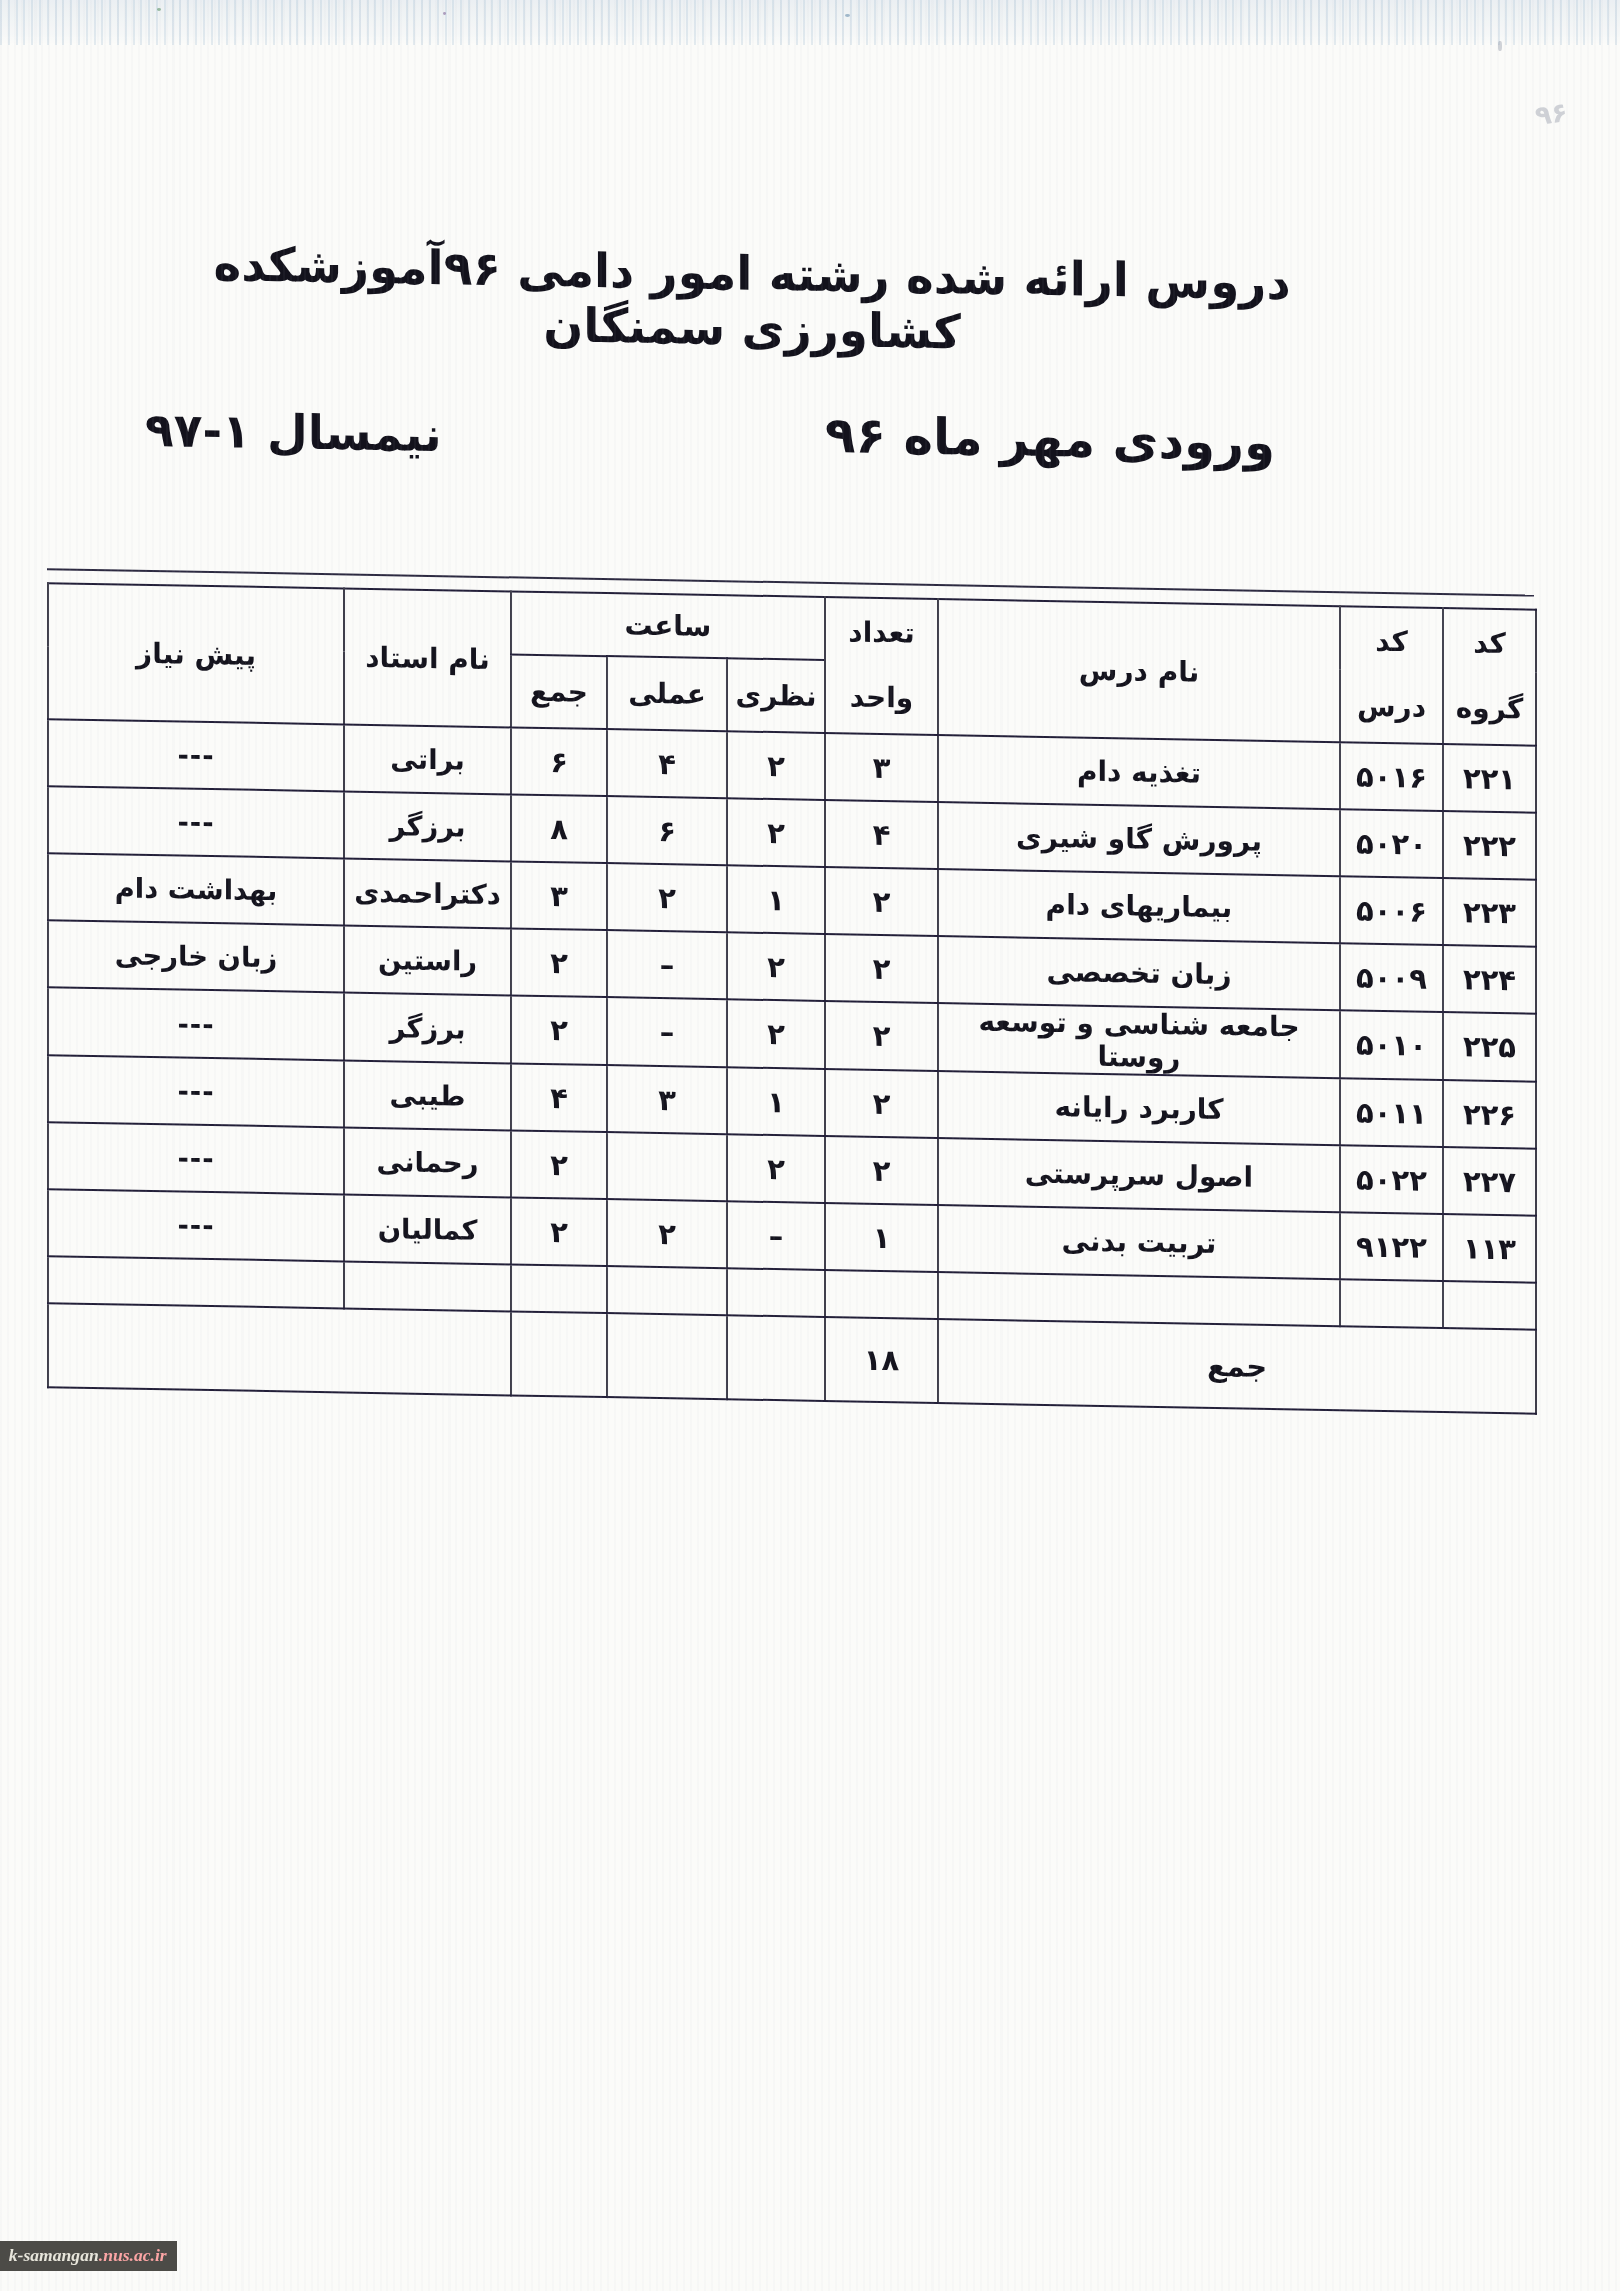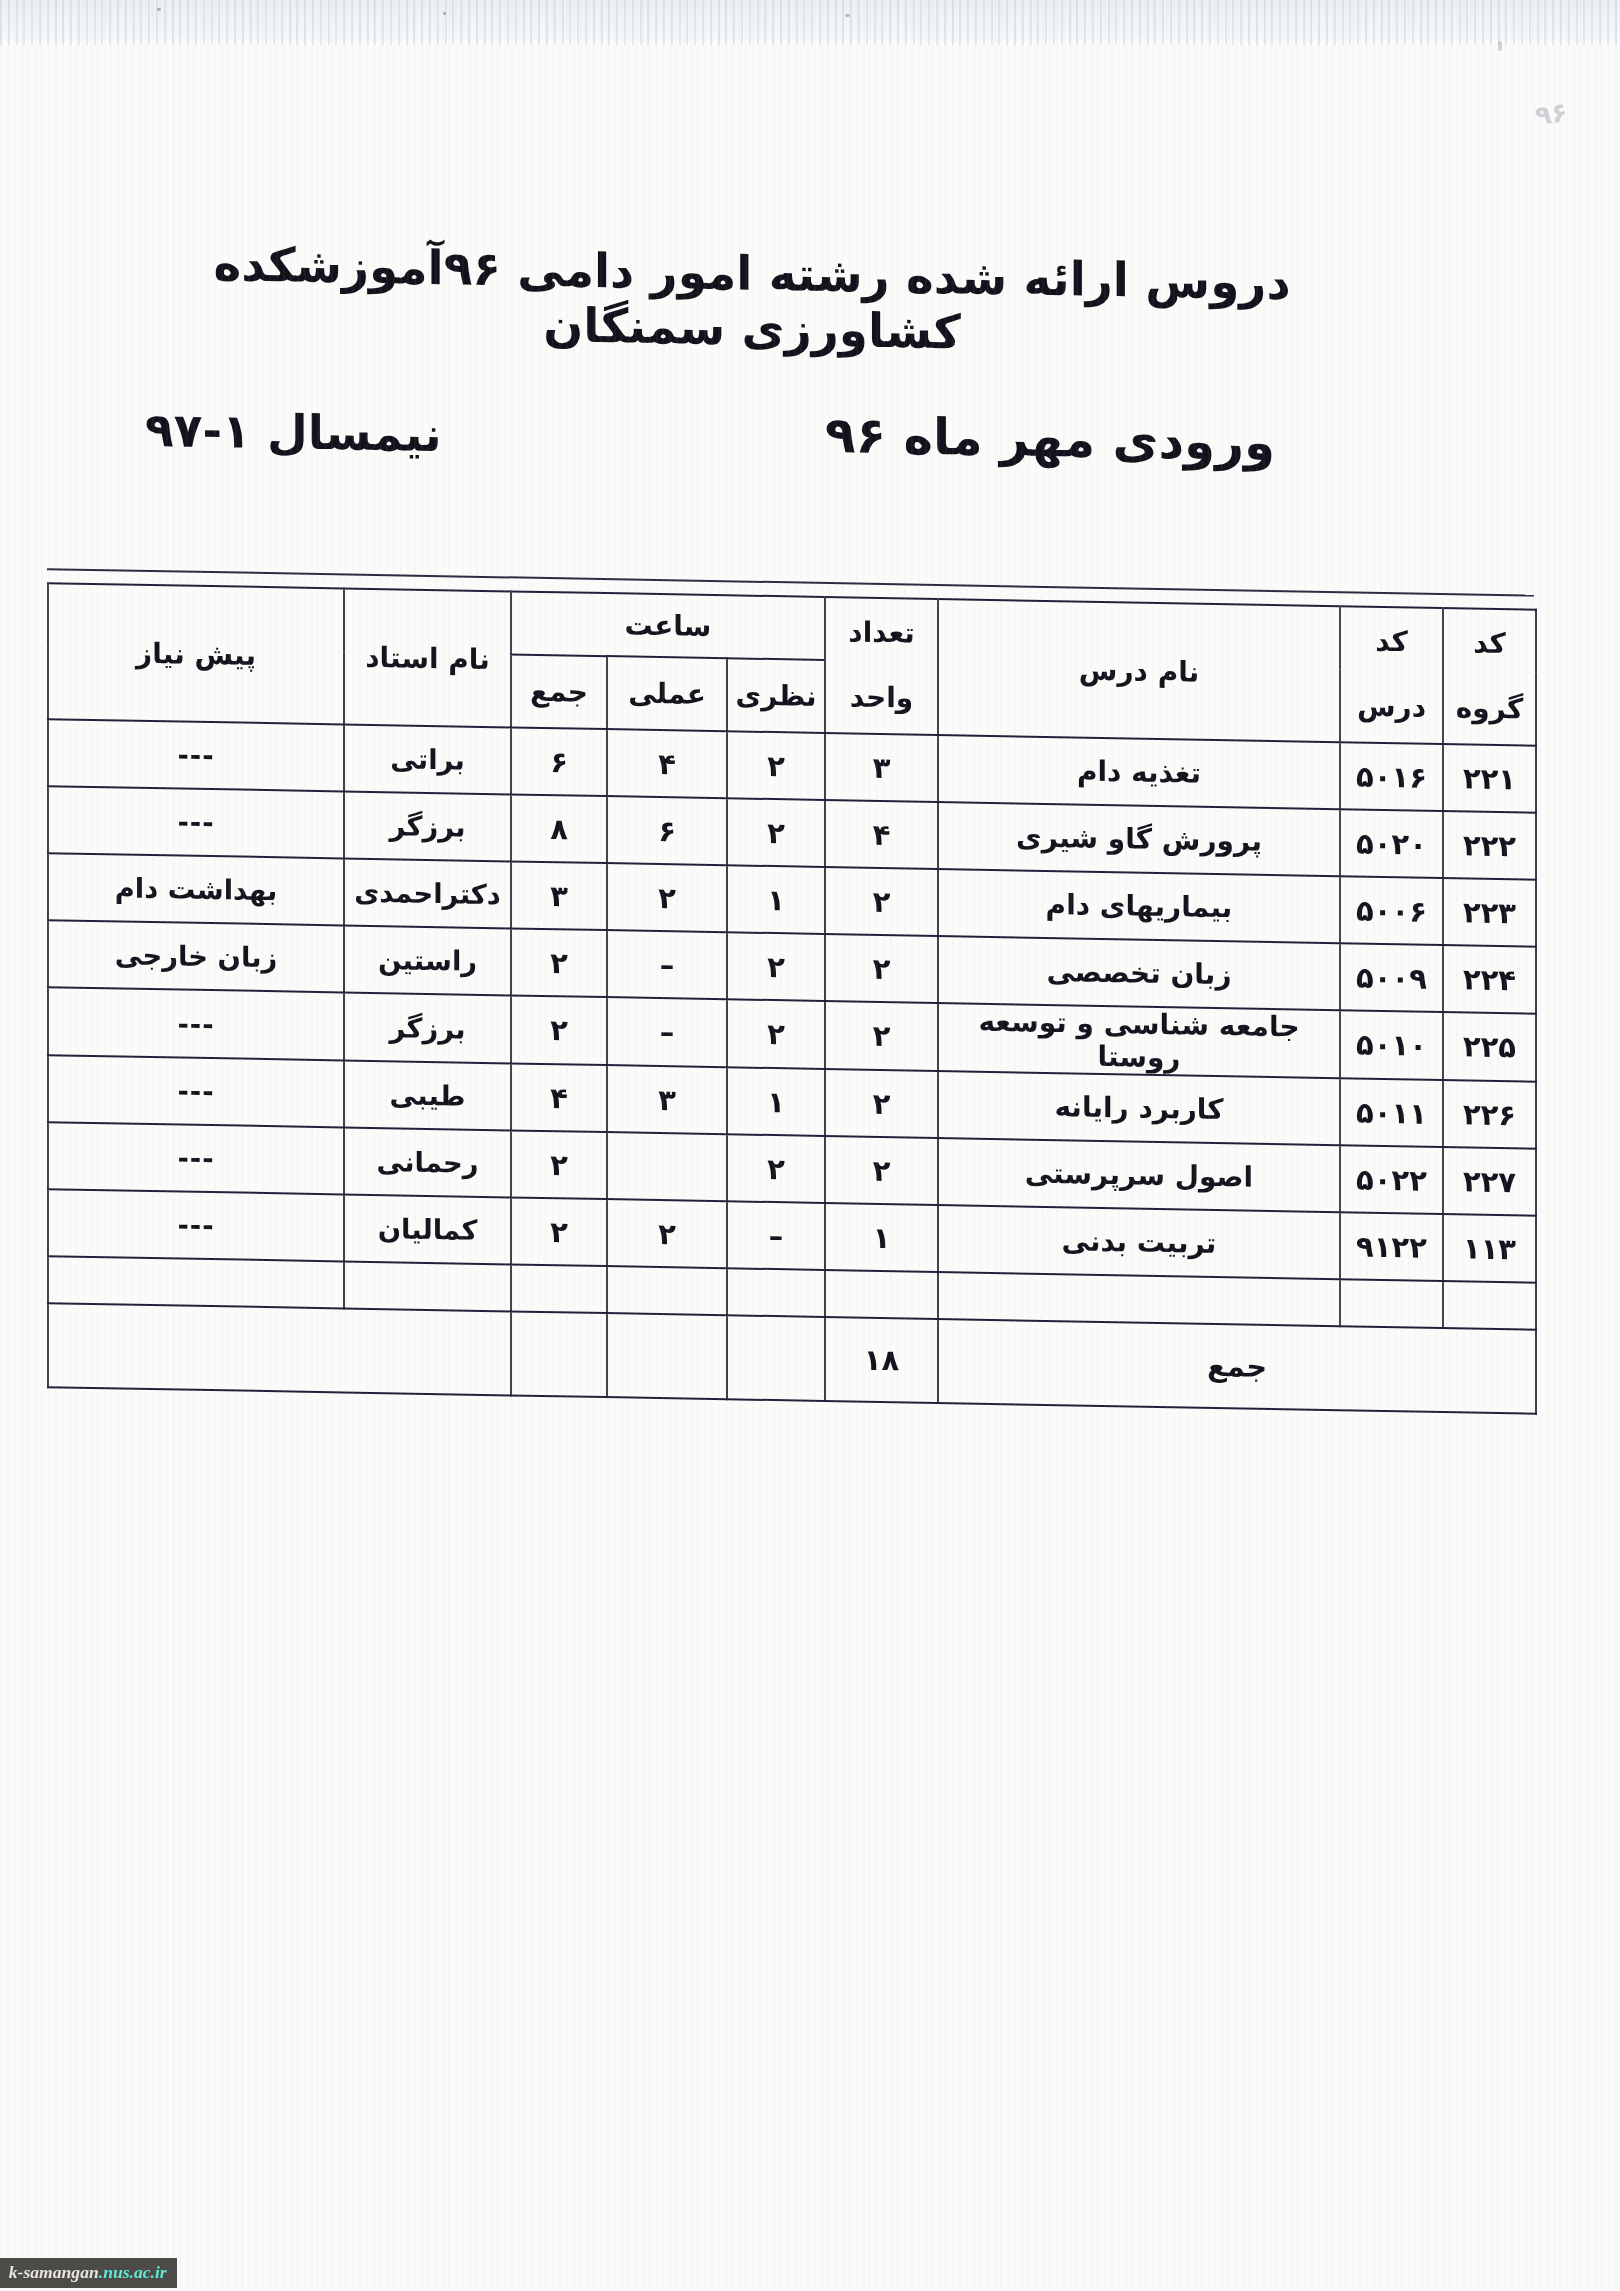--- a/index.html
+++ b/index.html
@@ -79,28 +79,28 @@
   tr.r-data  { height:67px; }
   tr.r-empty { height:47px; }
   tr.r-foot  { height:84px; }
   .stack2 {
     display:flex; flex-direction:column; justify-content:space-between;
     height:116px; padding:7.8px 0 9.8px 0; align-items:center;
   }
   .foot-label { font-size:30px; }
 
   .watermark {
-    position:absolute; left:0px; bottom:4px; height:30px;
+    position:absolute; left:0px; bottom:21px; height:30px;
     background:#4c4b47; display:flex; align-items:center;
     padding:0 9.8px 2px 8.8px;
     font-family:"Liberation Serif", serif; font-style:italic; font-weight:bold;
     font-size:17.6px; letter-spacing:0px; white-space:nowrap;
   }
   .watermark .site   { color:#e7e5db; }
-  .watermark .domain { color:#5eead4; }
+  .watermark .domain { color:#fca5a5; }
 </style>
 </head>
 <body>
 
 <div class="sheet">
 
   <div class="top-band"></div>
   <span class="speck s1"></span>
   <span class="speck s2"></span>
   <span class="speck s3"></span>

